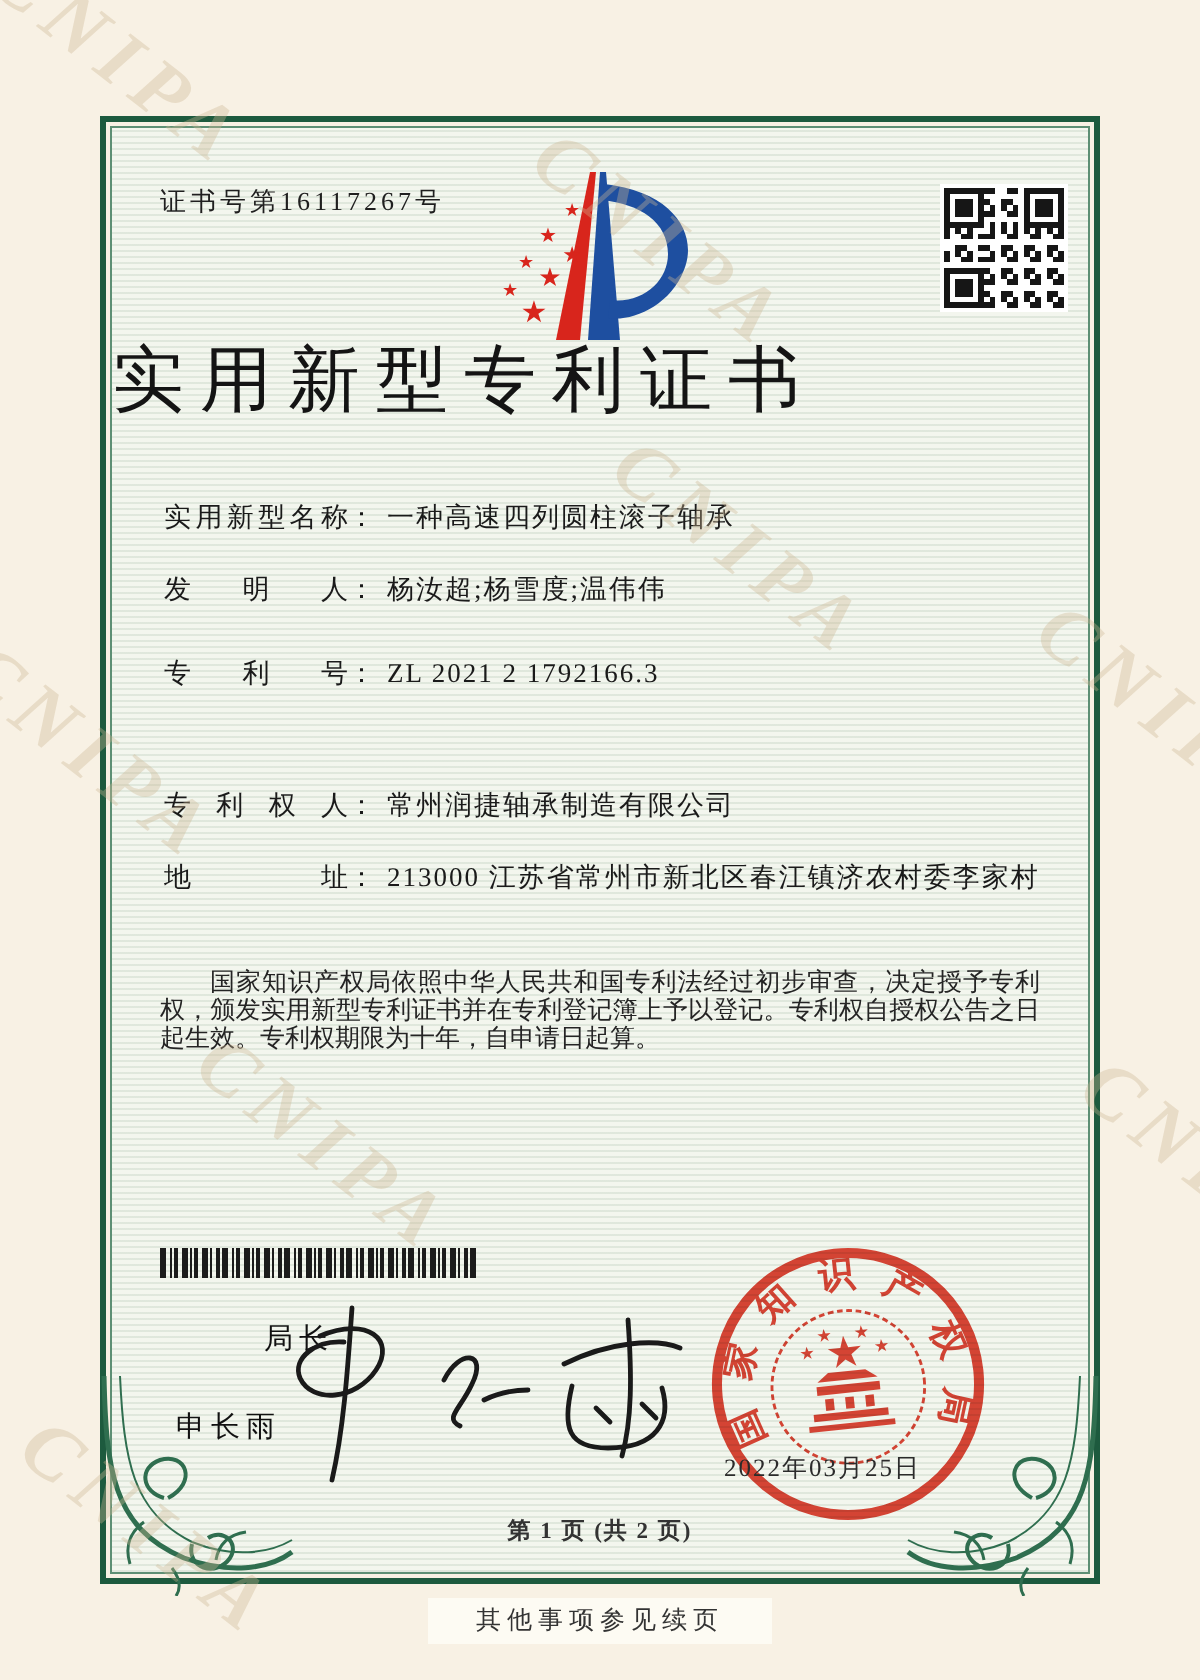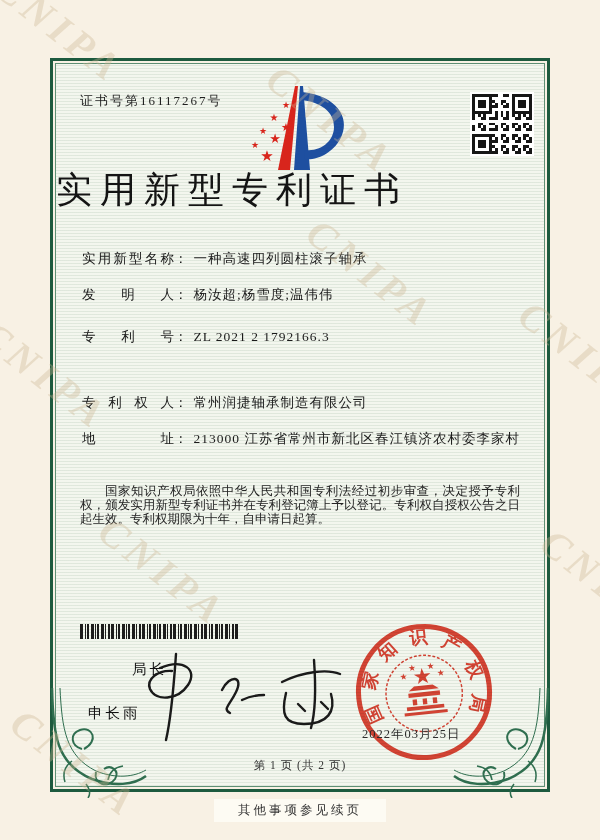--- a/index.html
+++ b/index.html
@@ -39,21 +39,21 @@
   .barcode svg{width:100%;height:100%;shape-rendering:crispEdges;}
   .signer{position:absolute;left:32px;font-size:14.5px;letter-spacing:3px;color:#111;}
   .signer.t1{top:596px;margin-left:44px;}
   .signer.t2{top:640px;}
   .signature{position:absolute;left:66px;top:584px;width:252px;height:100px;z-index:3;}
   .seal{position:absolute;left:296px;top:556px;width:144px;height:144px;z-index:2;
         transform:rotate(-6deg);mix-blend-mode:multiply;opacity:.92;}
   .seal-date{position:absolute;left:306px;top:662px;width:170px;font-size:12.5px;
              letter-spacing:1px;color:#2b2b2b;z-index:3;}
   .page-num{position:absolute;left:0;top:694px;width:100%;text-align:center;
-            font-size:11.5px;letter-spacing:1px;color:#333;}
+            font-size:11.5px;letter-spacing:1px;color:#333;font-weight:bold;}
   .flourish{position:absolute;width:112px;height:112px;z-index:2;pointer-events:none;}
   .flourish.bl{left:36px;top:686px;}
   .flourish.br{left:452px;top:686px;transform:scaleX(-1);}
   .footer-note{position:absolute;left:50%;top:799px;transform:translateX(-50%);
     background:#fdfbf3;padding:3px 24px;font-size:12.5px;letter-spacing:3px;color:#333;z-index:1;}
   svg text.star{font-family:"DejaVu Sans",sans-serif;}
 </style>
 </head>
 <body>
 

